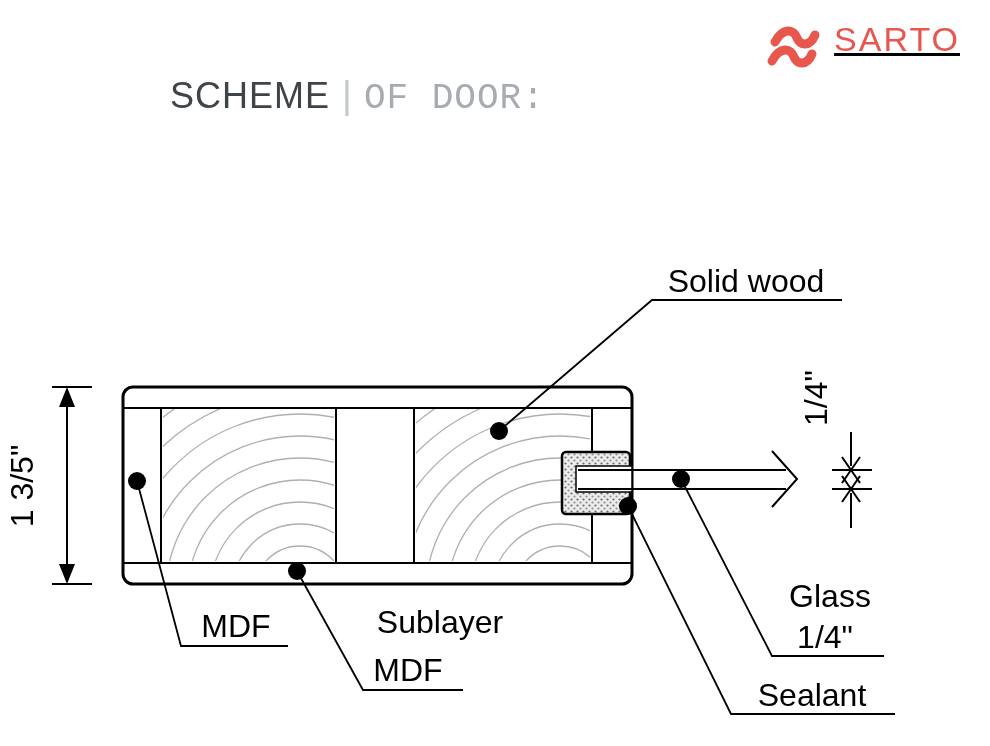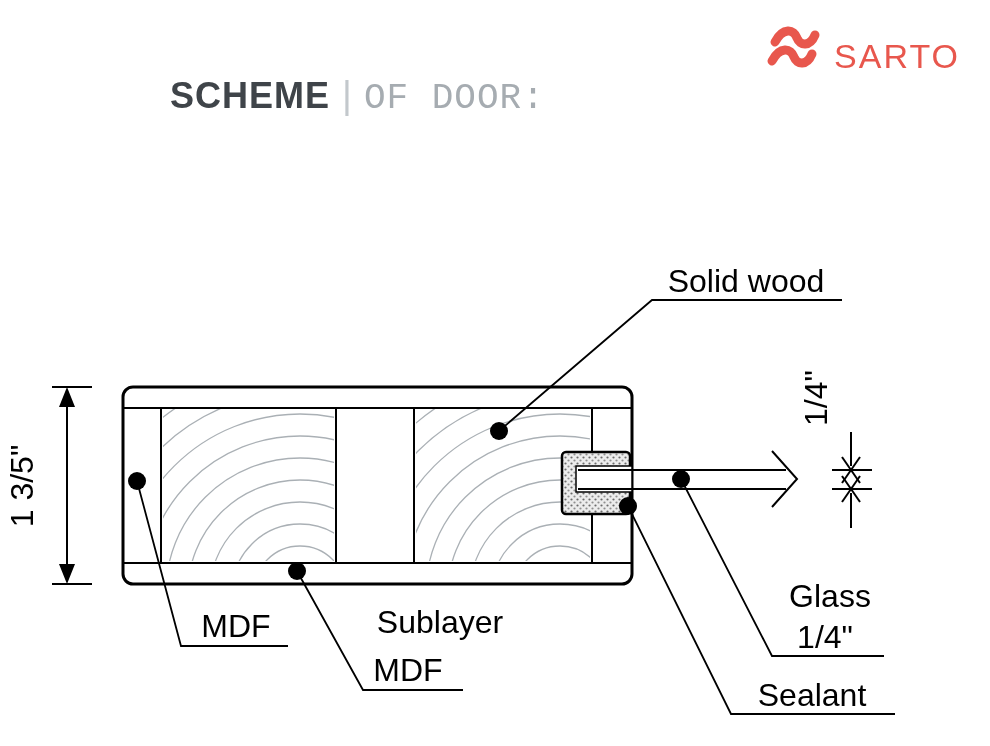--- a/index.html
+++ b/index.html
@@ -4,24 +4,24 @@
 <style>
   html,body{margin:0;padding:0;}
   body{
     width:990px;height:746px;position:relative;background:#ffffff;
     font-family:"Liberation Sans",sans-serif;overflow:hidden;
   }
   .header-title{
     position:absolute;left:170px;top:76px;display:flex;align-items:baseline;
     gap:12px;font-size:36px;line-height:1;
   }
-  .title-primary{font-weight:700;color:#3f4449;letter-spacing:1px;}
+  .title-primary{font-weight:400;color:#3f4449;letter-spacing:1px;}
   .title-sep{color:#c3c8cc;font-weight:300;font-size:38px;}
   .title-secondary{color:#a6acb1;font-weight:400;letter-spacing:1px;font-family:Liberation Mono, monospace;}
-  .brand{position:absolute;right:30px;top:20px;display:flex;align-items:flex-end;gap:12px;}
+  .brand{position:absolute;right:30px;top:20px;display:flex;align-items:flex-start;gap:12px;text-decoration:underline;}
   .brand-name{font-size:34px;color:#e8574d;letter-spacing:2px;font-weight:500;}
   .diagram{position:absolute;left:0;top:0;}
   svg text{font-family:"Liberation Sans",sans-serif;}
 </style>
 </head>
 <body>
 
 <div class="header-title">
   <span class="title-primary">SCHEME</span>
   <span class="title-sep">|</span>

